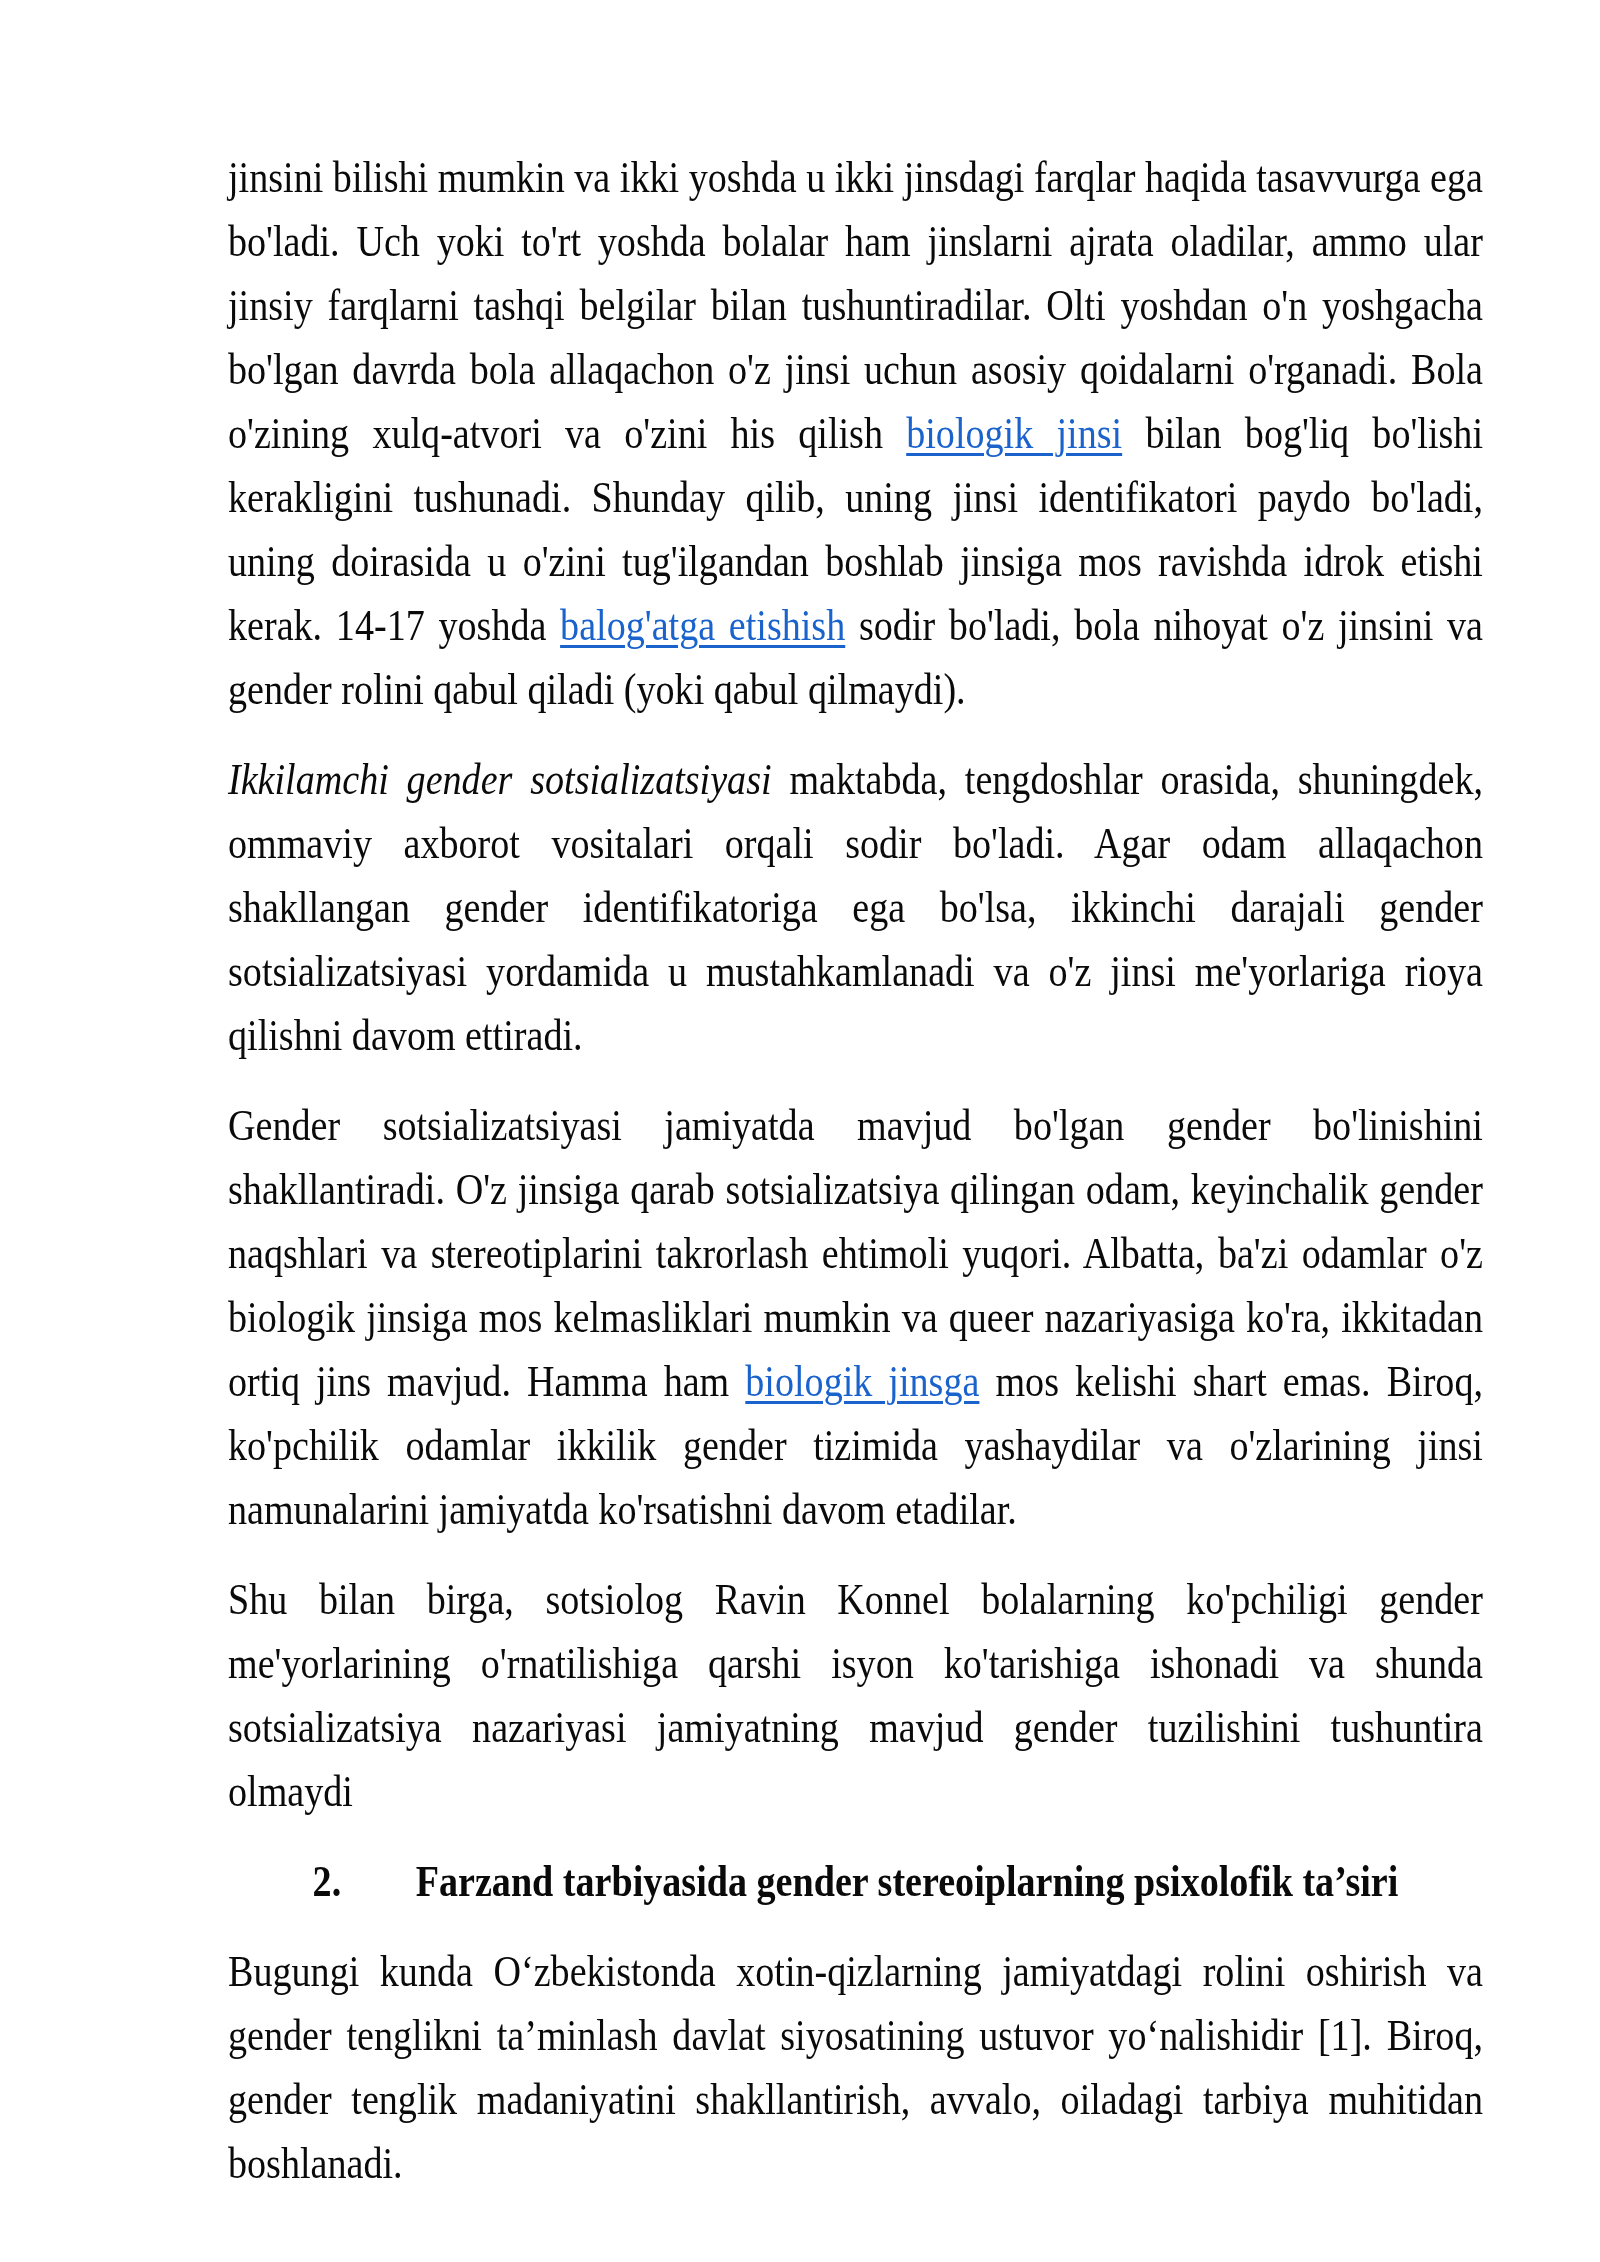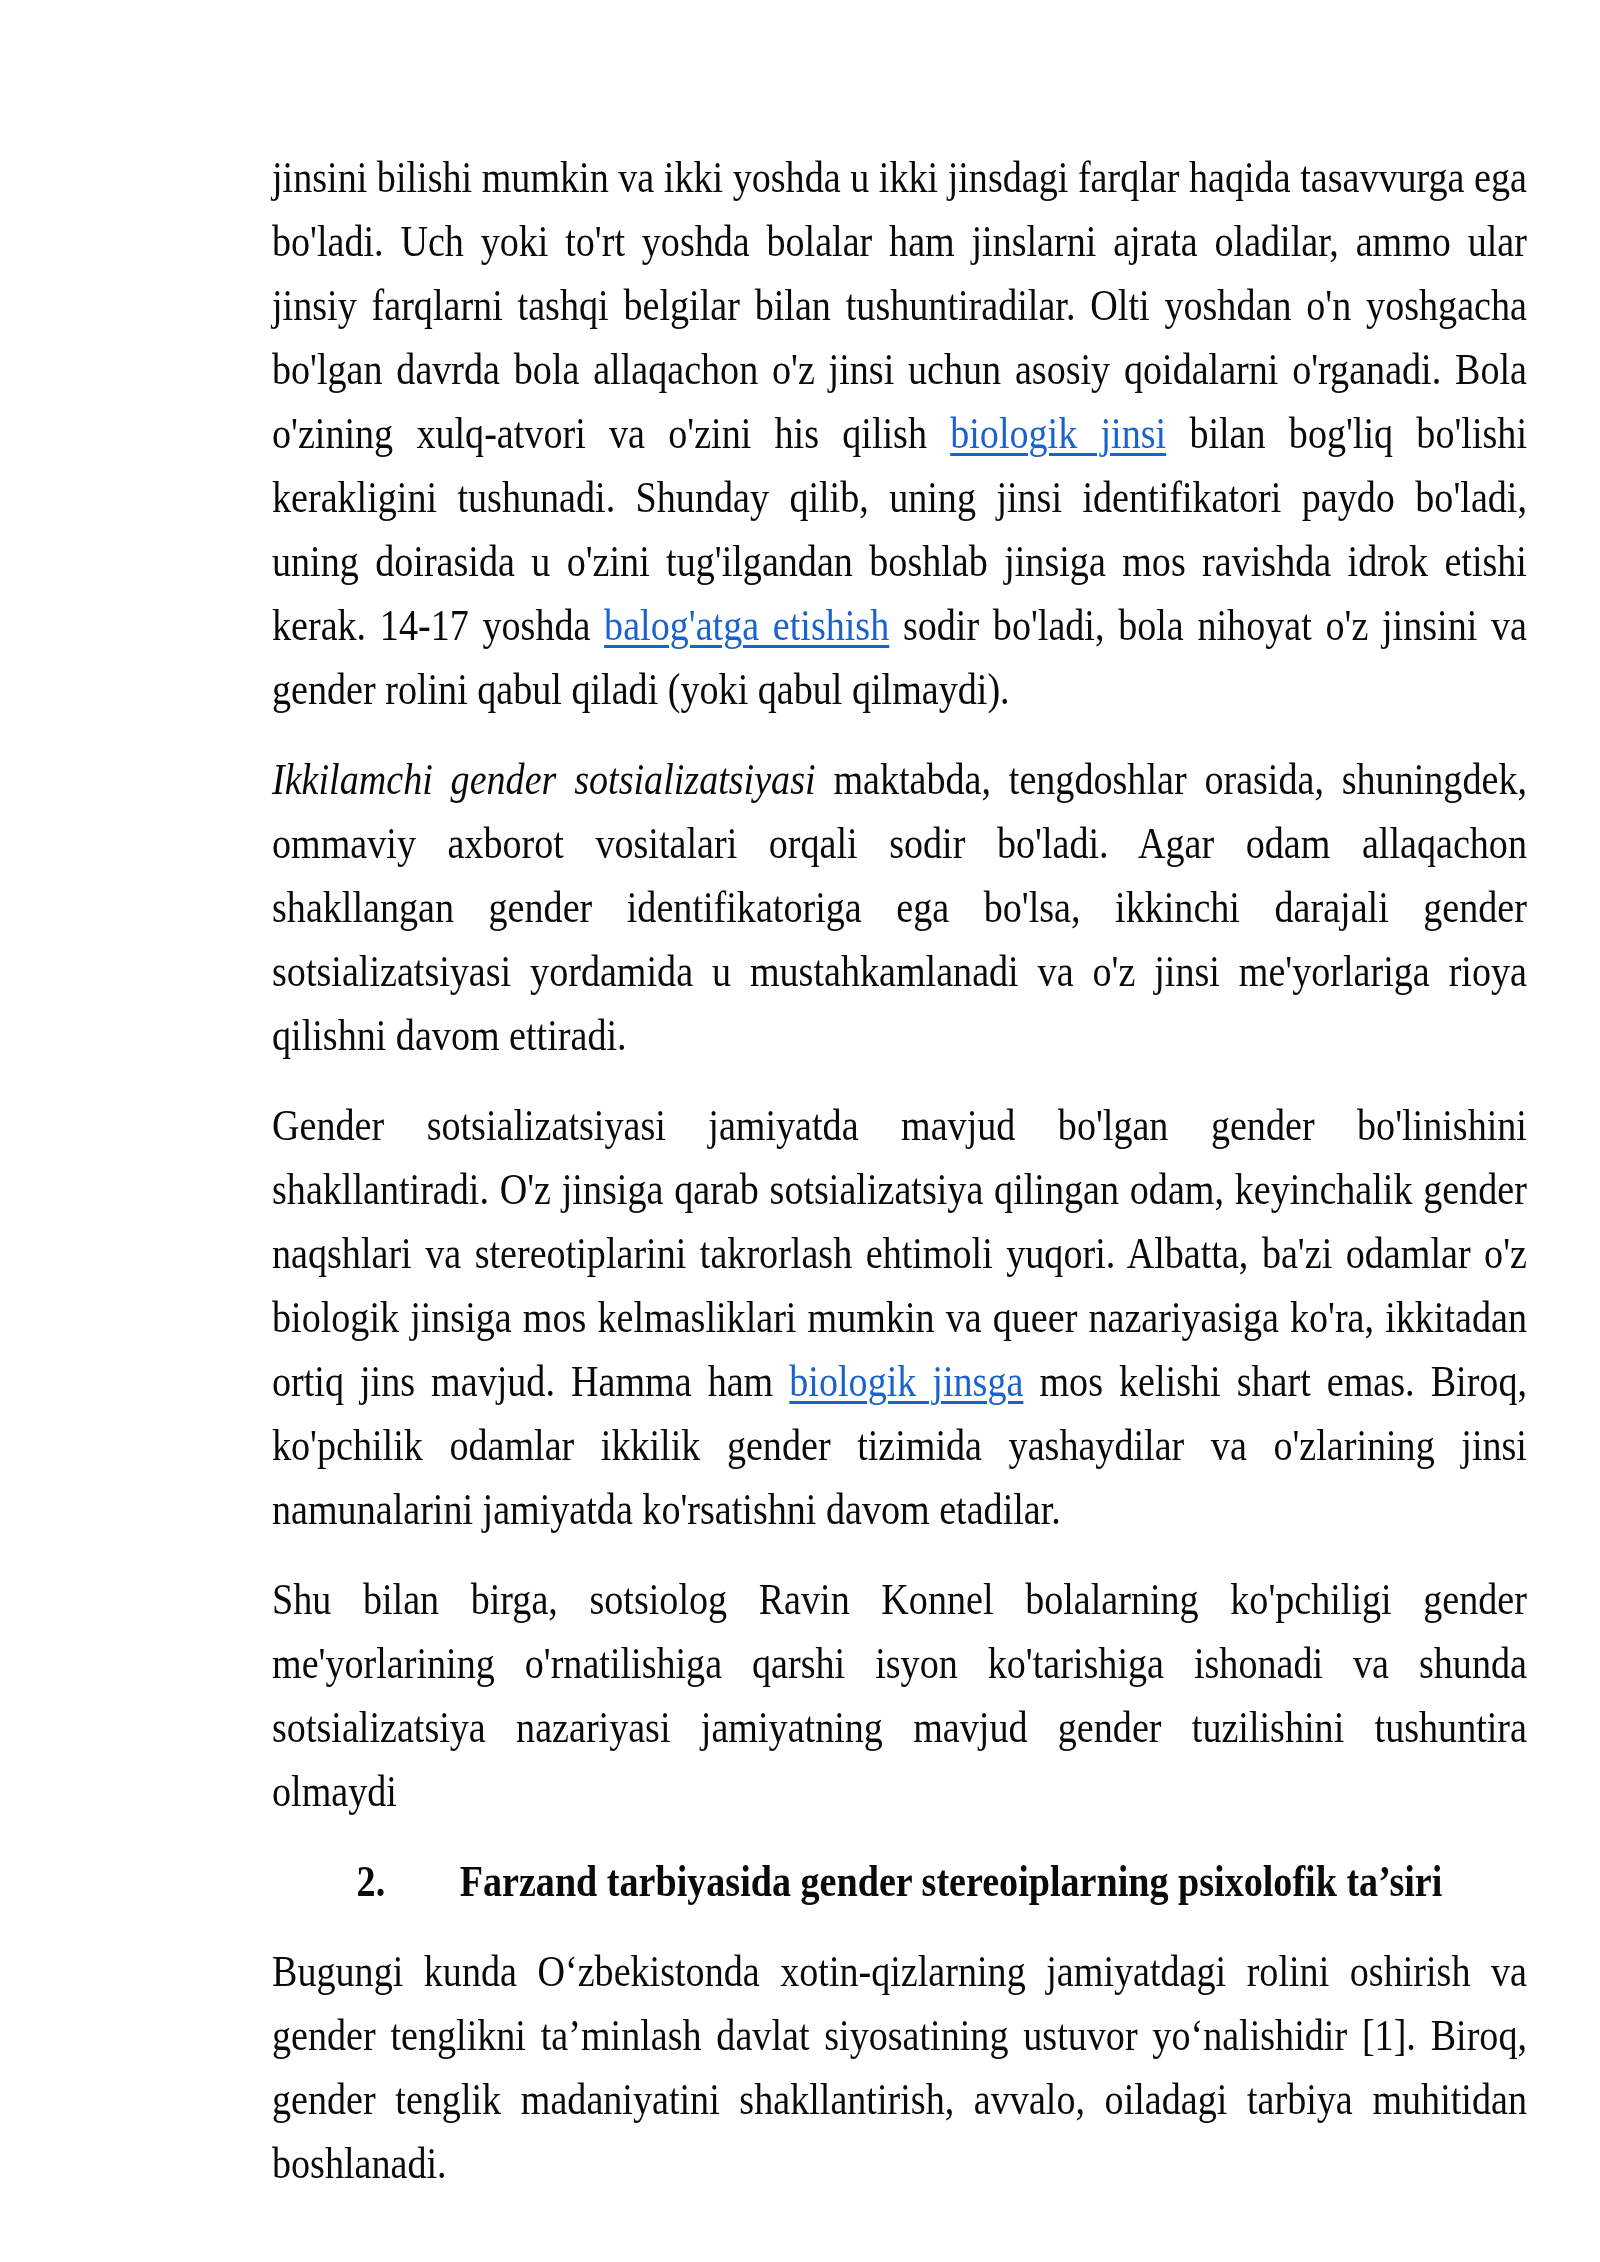--- a/index.html
+++ b/index.html
@@ -11,21 +11,20 @@
     width: 1600px;
     height: 2262px;
     background: #ffffff;
     font-family: "Liberation Serif", "DejaVu Serif", serif;
   }
   .page {
     position: absolute;
     inset: 0;
     background: var(--page-bg, #ffffff);
     overflow: hidden;
-    margin-left: 44px;
   }
   
   .doc {
     position: absolute;
     left: 228px;
     top: 145px;
     width: 1482px;
     transform: scaleX(0.8468);
     transform-origin: 0 0;
     font-size: 45px;

